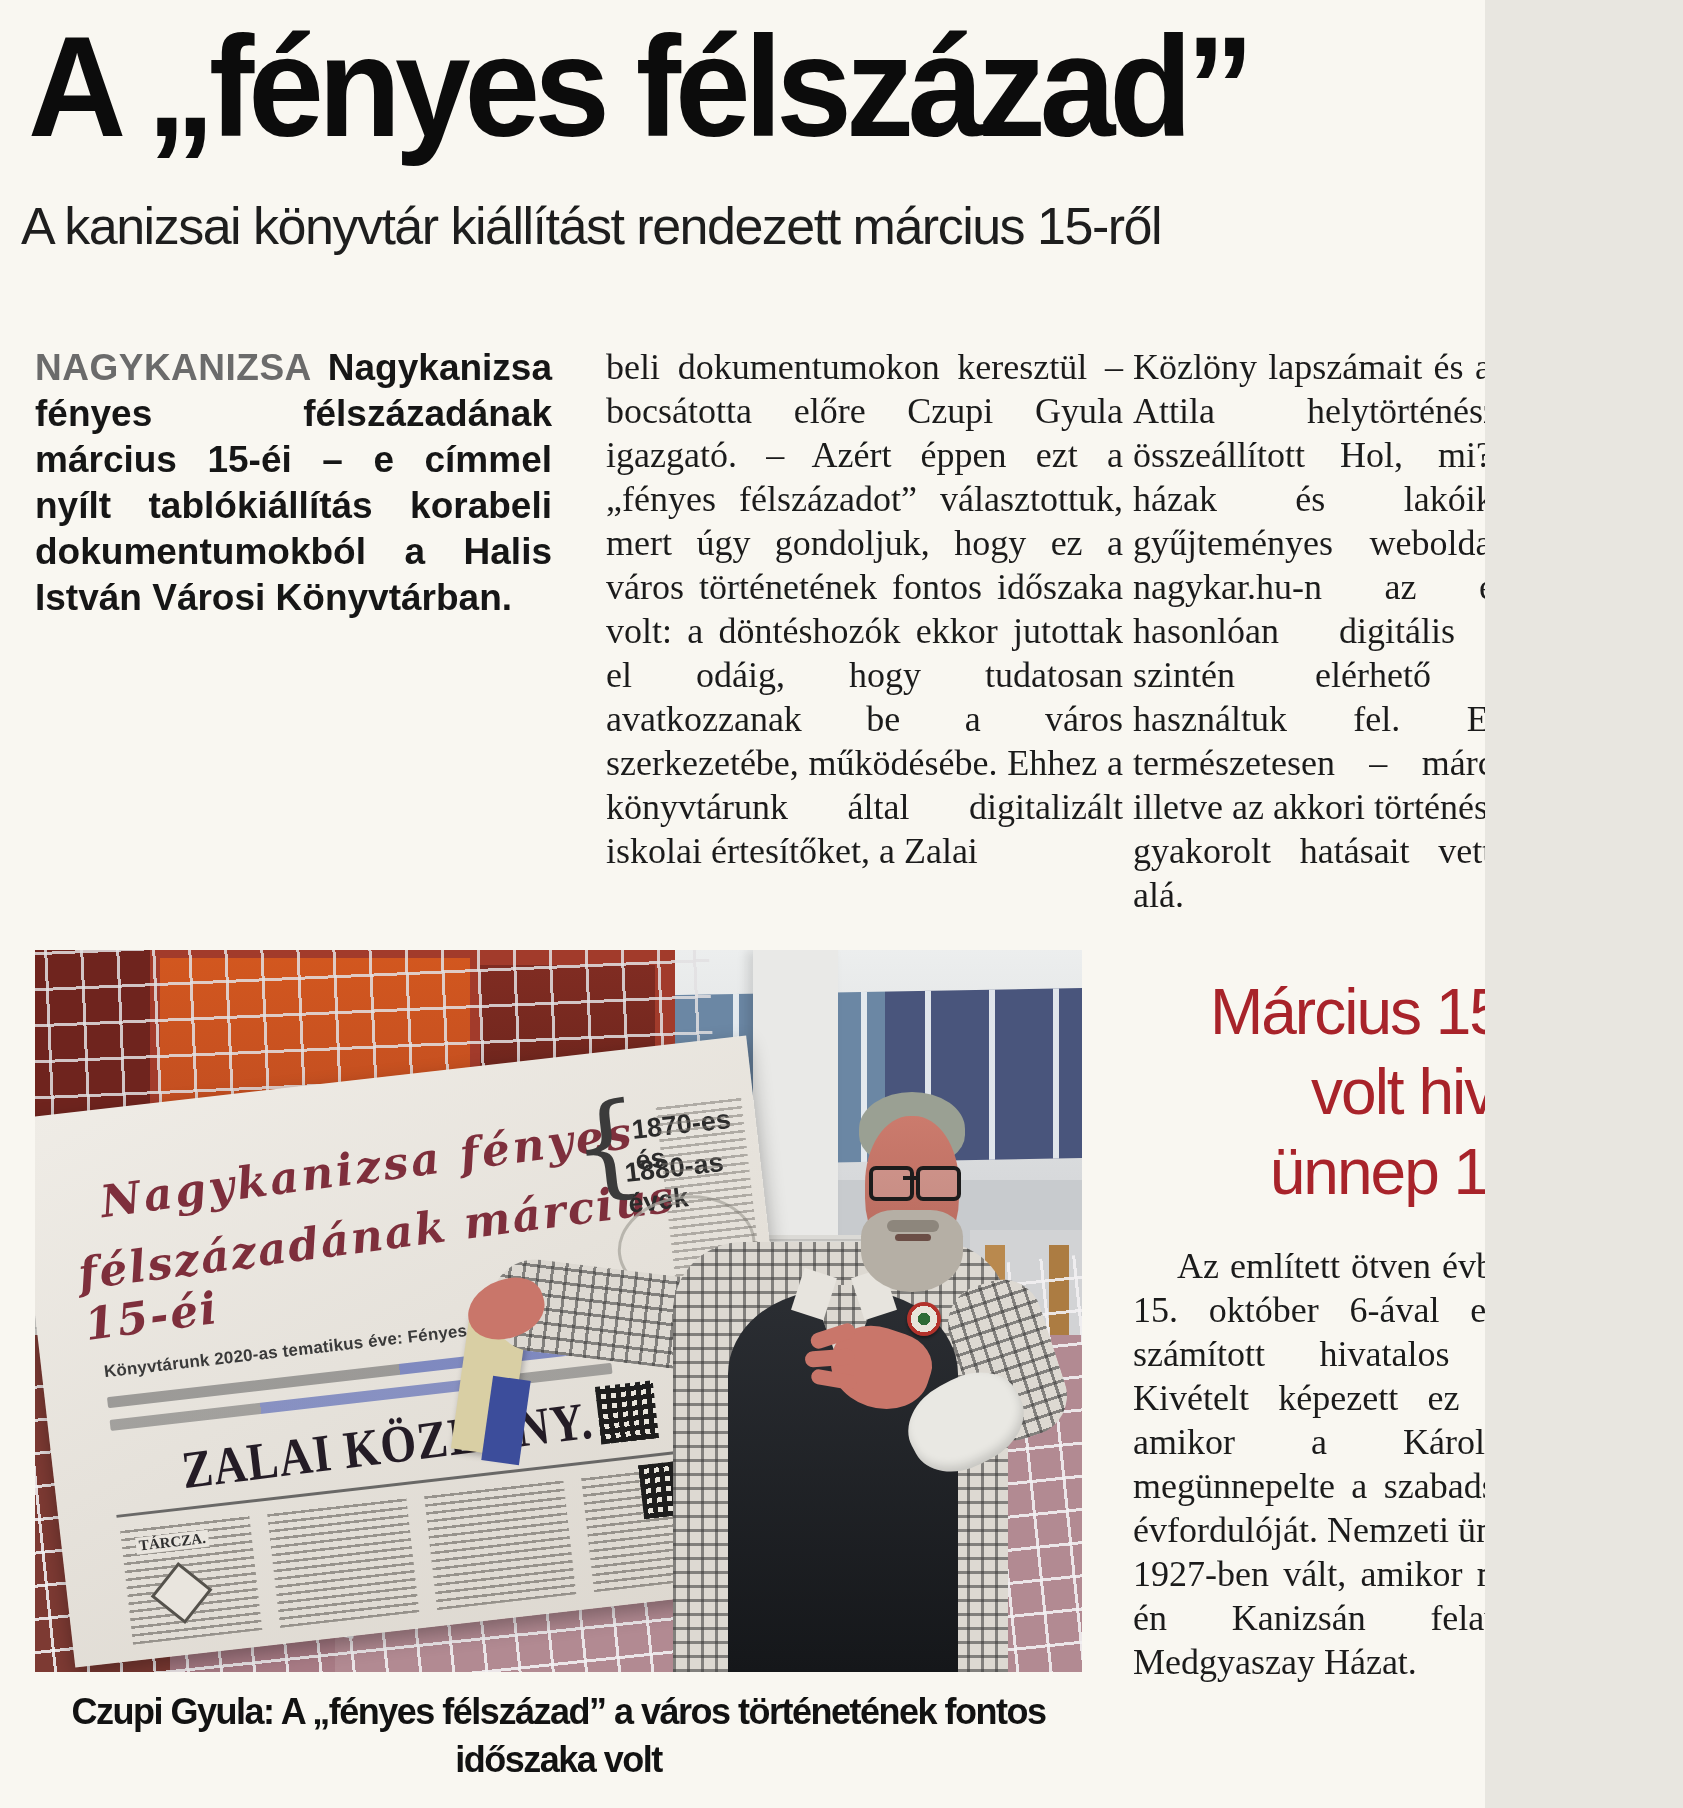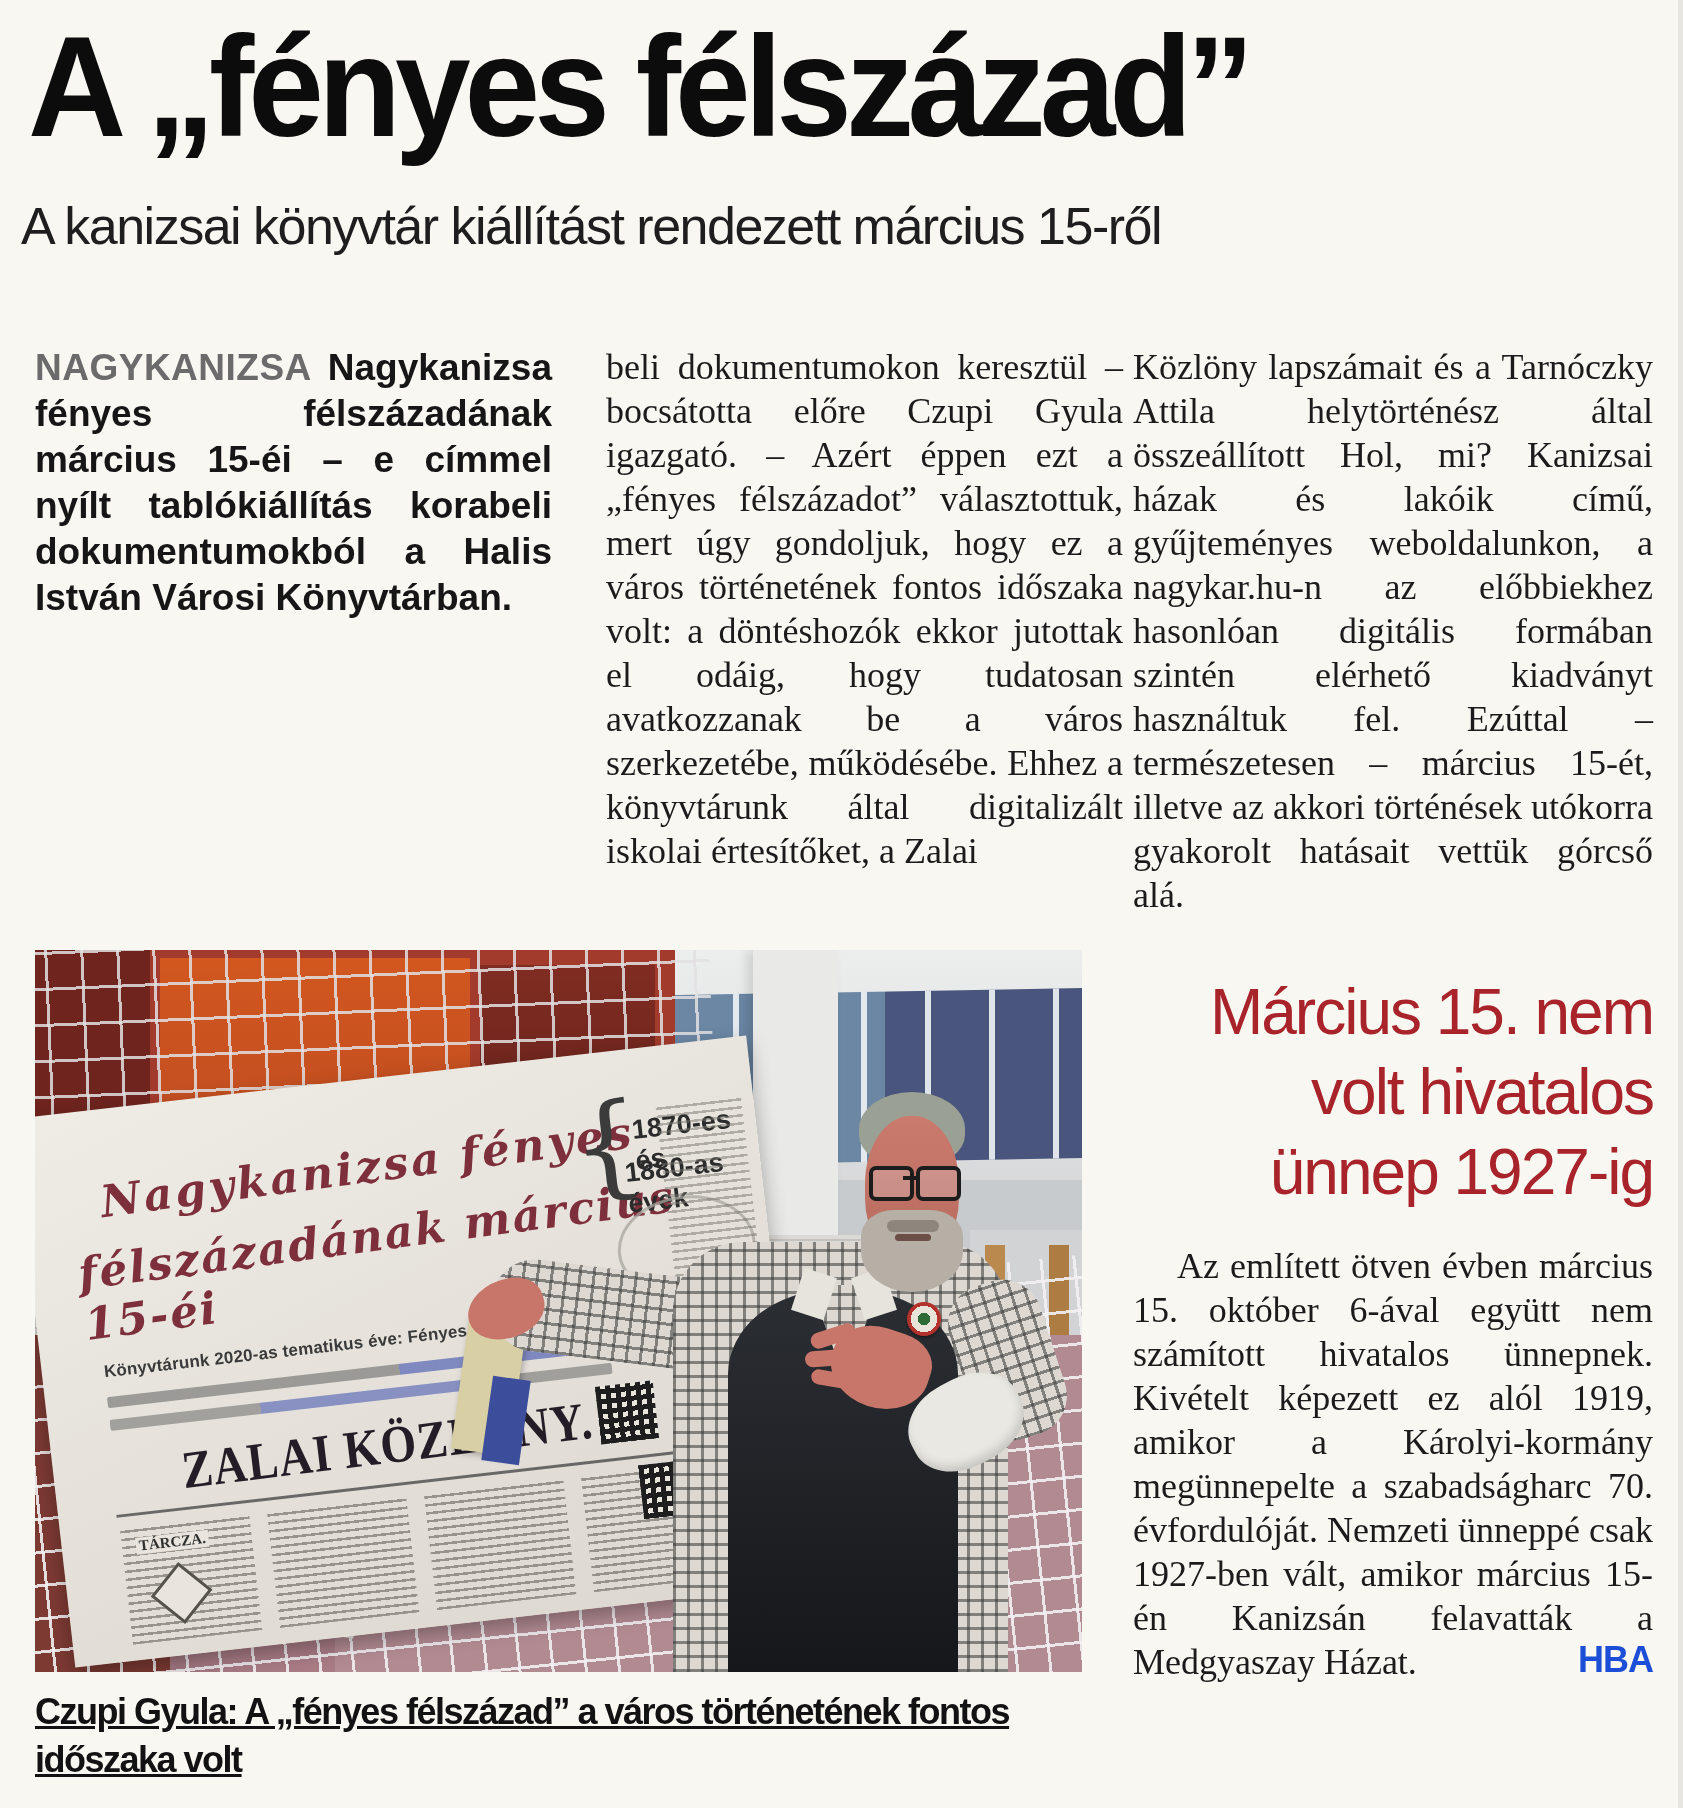--- a/index.html
+++ b/index.html
@@ -1,19 +1,19 @@
 <!DOCTYPE html>
 <html lang="hu"><head>
 <meta charset="utf-8">
 <style>
   html,body{margin:0;padding:0;}
   body{background:#e8e6e0;}
   .page{
     position:relative;
-    width:1678px;height:1808px;
+    width:1485px;height:1808px;
     background:#f9f7f1;
     overflow:hidden;
     font-family:"Liberation Serif", serif;
     color:#1b1b1b;
   }
   
   .headline{
     position:absolute;left:28px;top:8px;width:1620px;
     font-family:"Liberation Sans", sans-serif;
     font-weight:700;font-size:136px;line-height:150px;
@@ -191,21 +191,21 @@
   .hd-bridge{left:50px;top:84px;width:16px;height:4px;background:#1c1c1c;}
   .hd-beard{left:8px;top:118px;width:102px;height:82px;background:#b5afa5;
     border-radius:32% 32% 50% 50%;}
   .hd-mouth{left:42px;top:142px;width:36px;height:7px;background:#6b4e46;border-radius:4px;}
   .hd-mustache{left:34px;top:128px;width:52px;height:12px;background:#8d867c;border-radius:6px;}
   
   .caption{
     position:absolute;left:35px;top:1688px;width:1047px;
     font-family:"Liberation Sans", sans-serif;
     font-weight:700;font-size:36px;line-height:48px;
-    letter-spacing:-1.5px;color:#121212;text-align:left;text-decoration:underline;
+    letter-spacing:-1.5px;color:#121212;text-align:center;
   }
   .credit{
     position:absolute;right:0;top:50px;
     font-family:"Liberation Sans", sans-serif;
     font-weight:400;font-size:30px;letter-spacing:1px;color:#2a2a2a;
     font-variant:small-caps;
   }
 </style>
 </head>
 <body>

